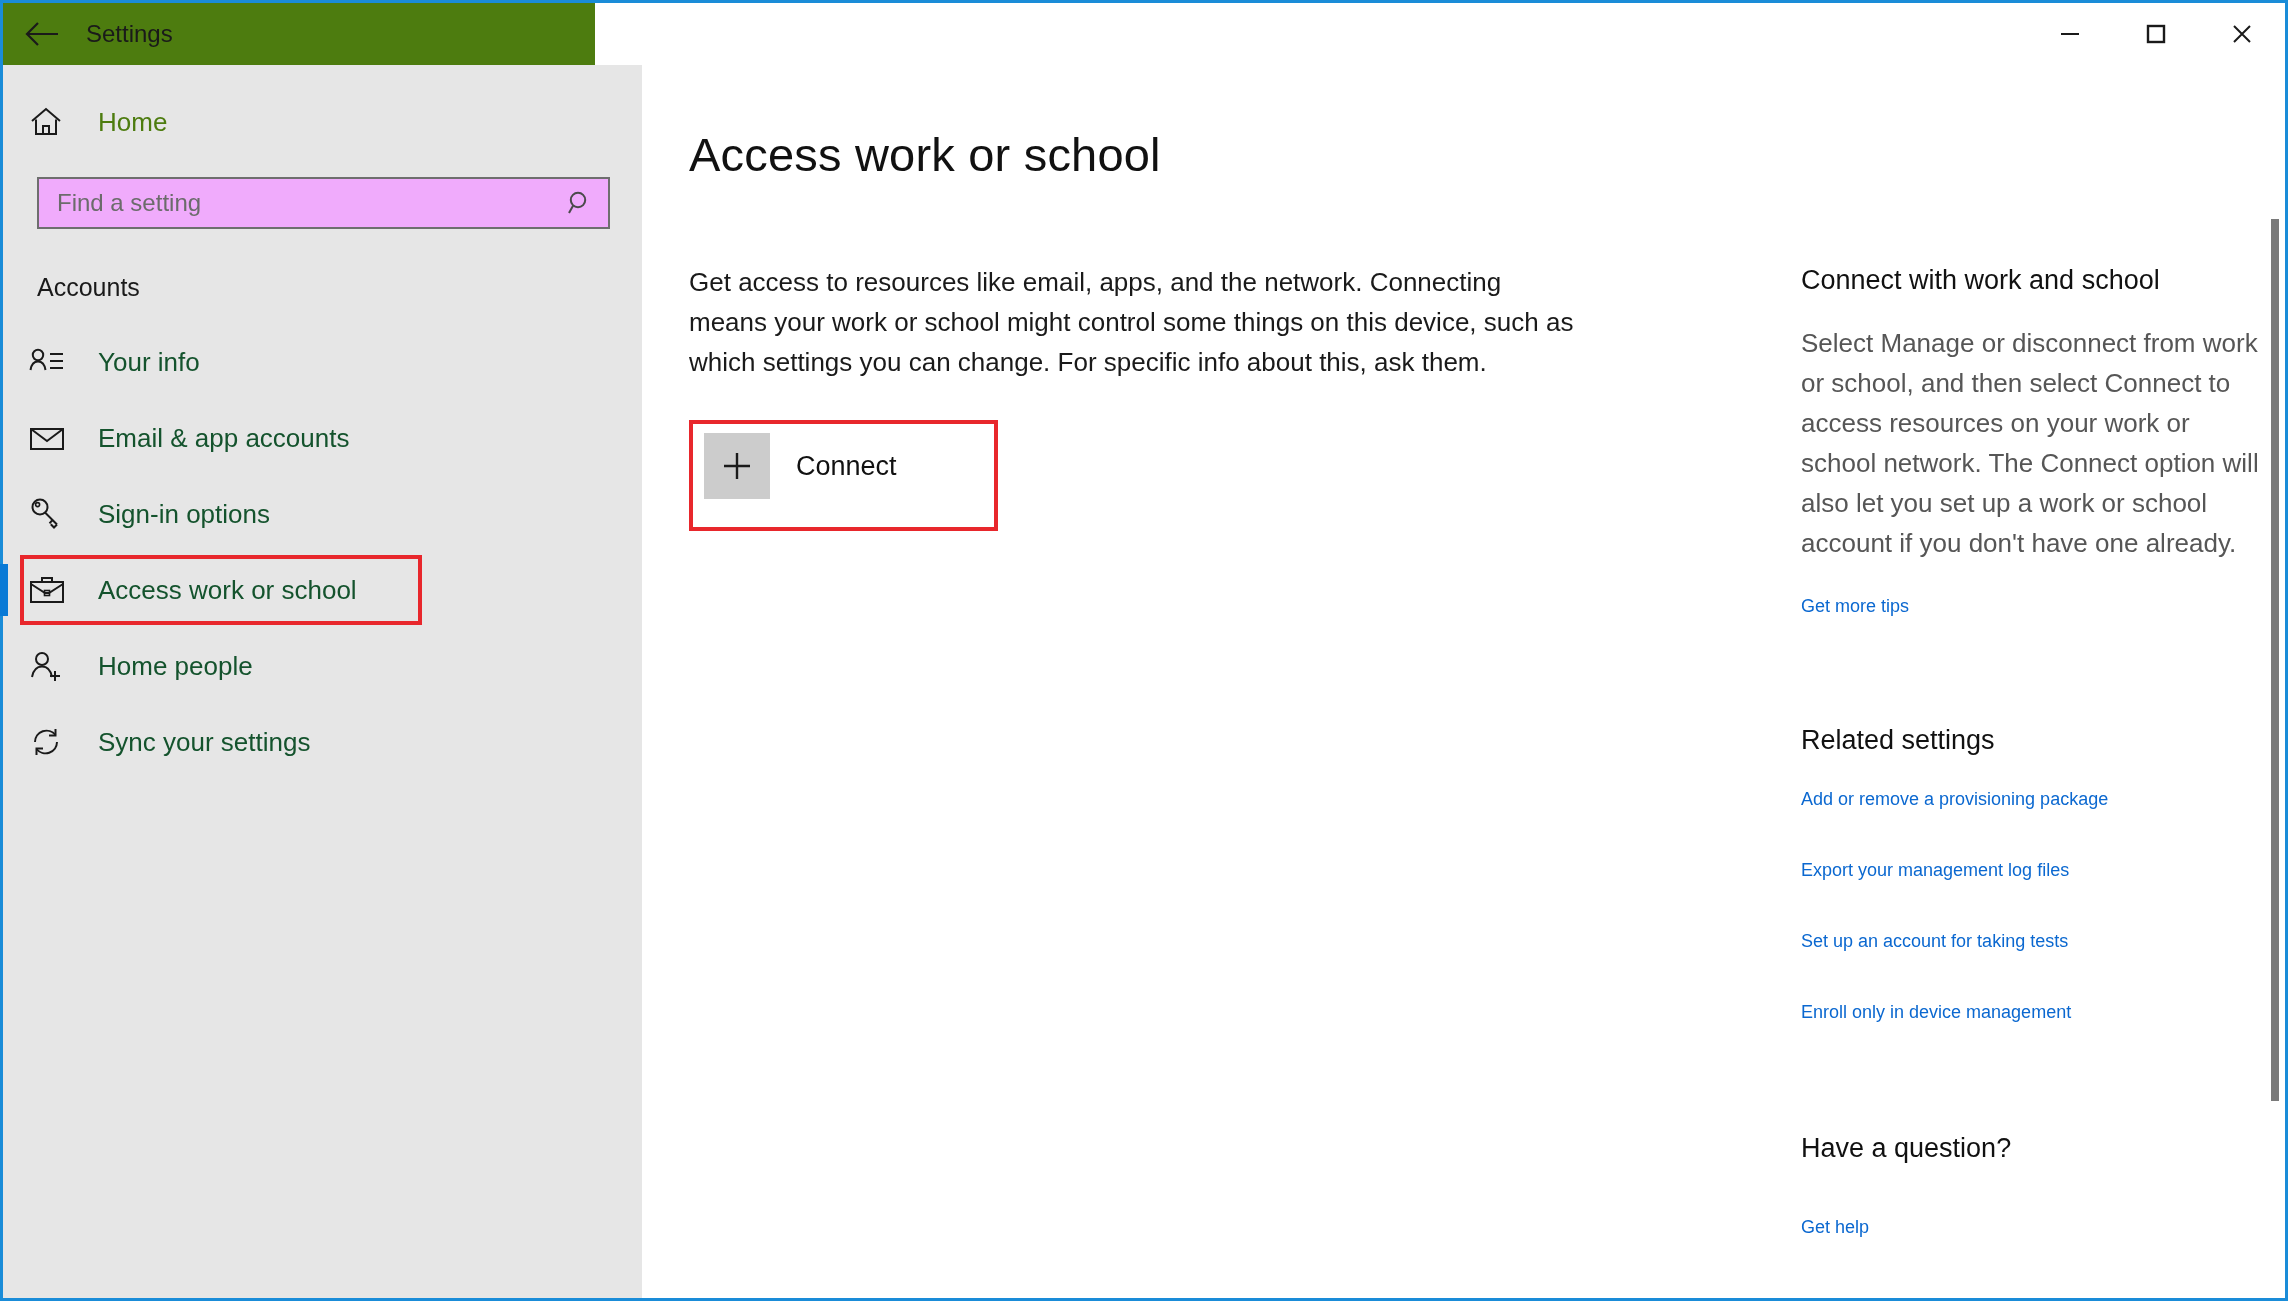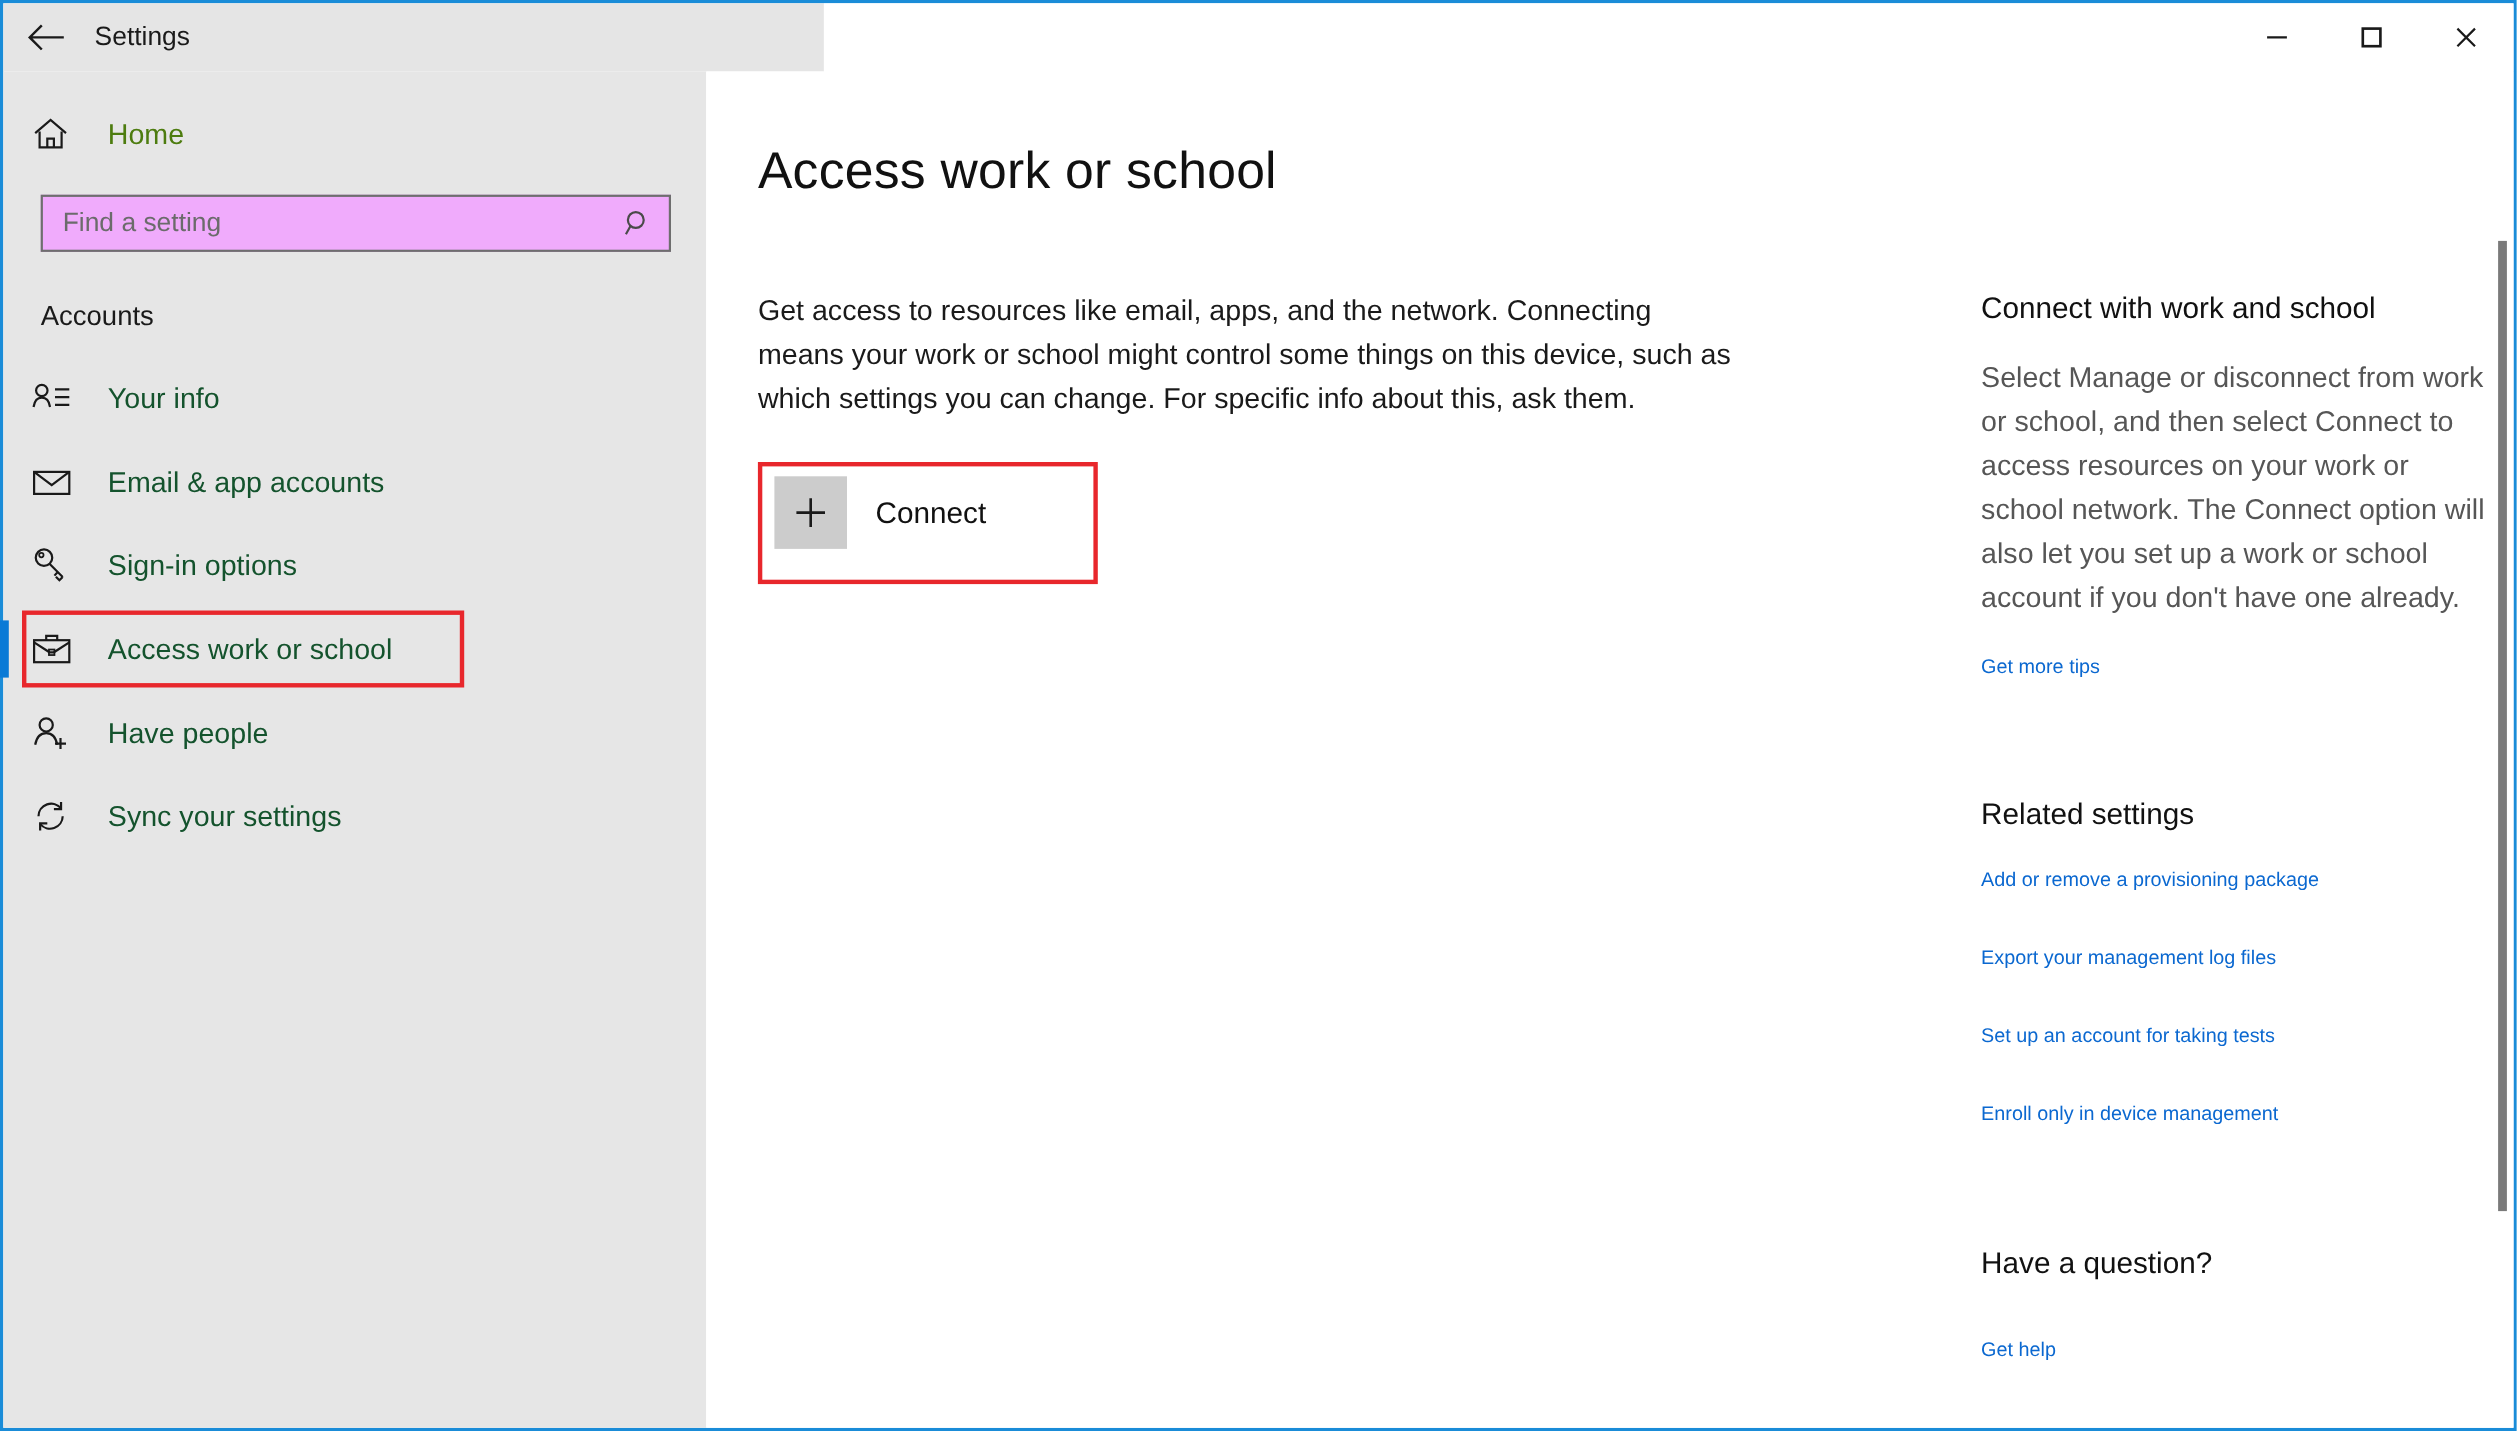--- a/index.html
+++ b/index.html
@@ -18,22 +18,22 @@
     flex-direction:column;
   }
   
   .titlebar {
     height:62px;
     display:flex;
     align-items:stretch;
     flex:0 0 auto;
   }
   .titlebar-left {
-    width:746px;
-    background:#e5e5e5;
+    width:592px;
+    background:#4d7c0f;
     display:flex;
     align-items:center;
   }
   .back-btn {
     width:78px; height:62px;
     display:flex; align-items:center; justify-content:center;
     color:#1a1a1a;
   }
   .back-btn svg { display:block; }
   .app-title {
@@ -364,21 +364,21 @@
         </div>
 
         <div class="nav-item">
           <span class="ic">
             <svg width="36" height="32" viewBox="0 0 36 32">
               <circle cx="13" cy="9" r="6" fill="none" stroke="currentColor" stroke-width="2"></circle>
               <path d="M3 27 C4.5 19 9 16.5 13 16.5 C17 16.5 21.5 19 23 27" fill="none" stroke="currentColor" stroke-width="2"></path>
               <path d="M26 21 L26 31 M21 26 L31 26" fill="none" stroke="currentColor" stroke-width="2"></path>
             </svg>
           </span>
-          <span class="lbl">Have people</span>
+          <span class="lbl">Home people</span>
         </div>
 
         <div class="nav-item">
           <span class="ic">
             <svg width="34" height="32" viewBox="0 0 34 32">
               <path d="M28 16 A11.5 11.5 0 0 1 7.5 23" fill="none" stroke="currentColor" stroke-width="2"></path>
               <path d="M6 16 A11.5 11.5 0 0 1 26.5 9" fill="none" stroke="currentColor" stroke-width="2"></path>
               <path d="M26.5 3 L26.5 9.5 L20 9.5" fill="none" stroke="currentColor" stroke-width="2"></path>
               <path d="M7.5 29 L7.5 22.5 L14 22.5" fill="none" stroke="currentColor" stroke-width="2"></path>
             </svg>

